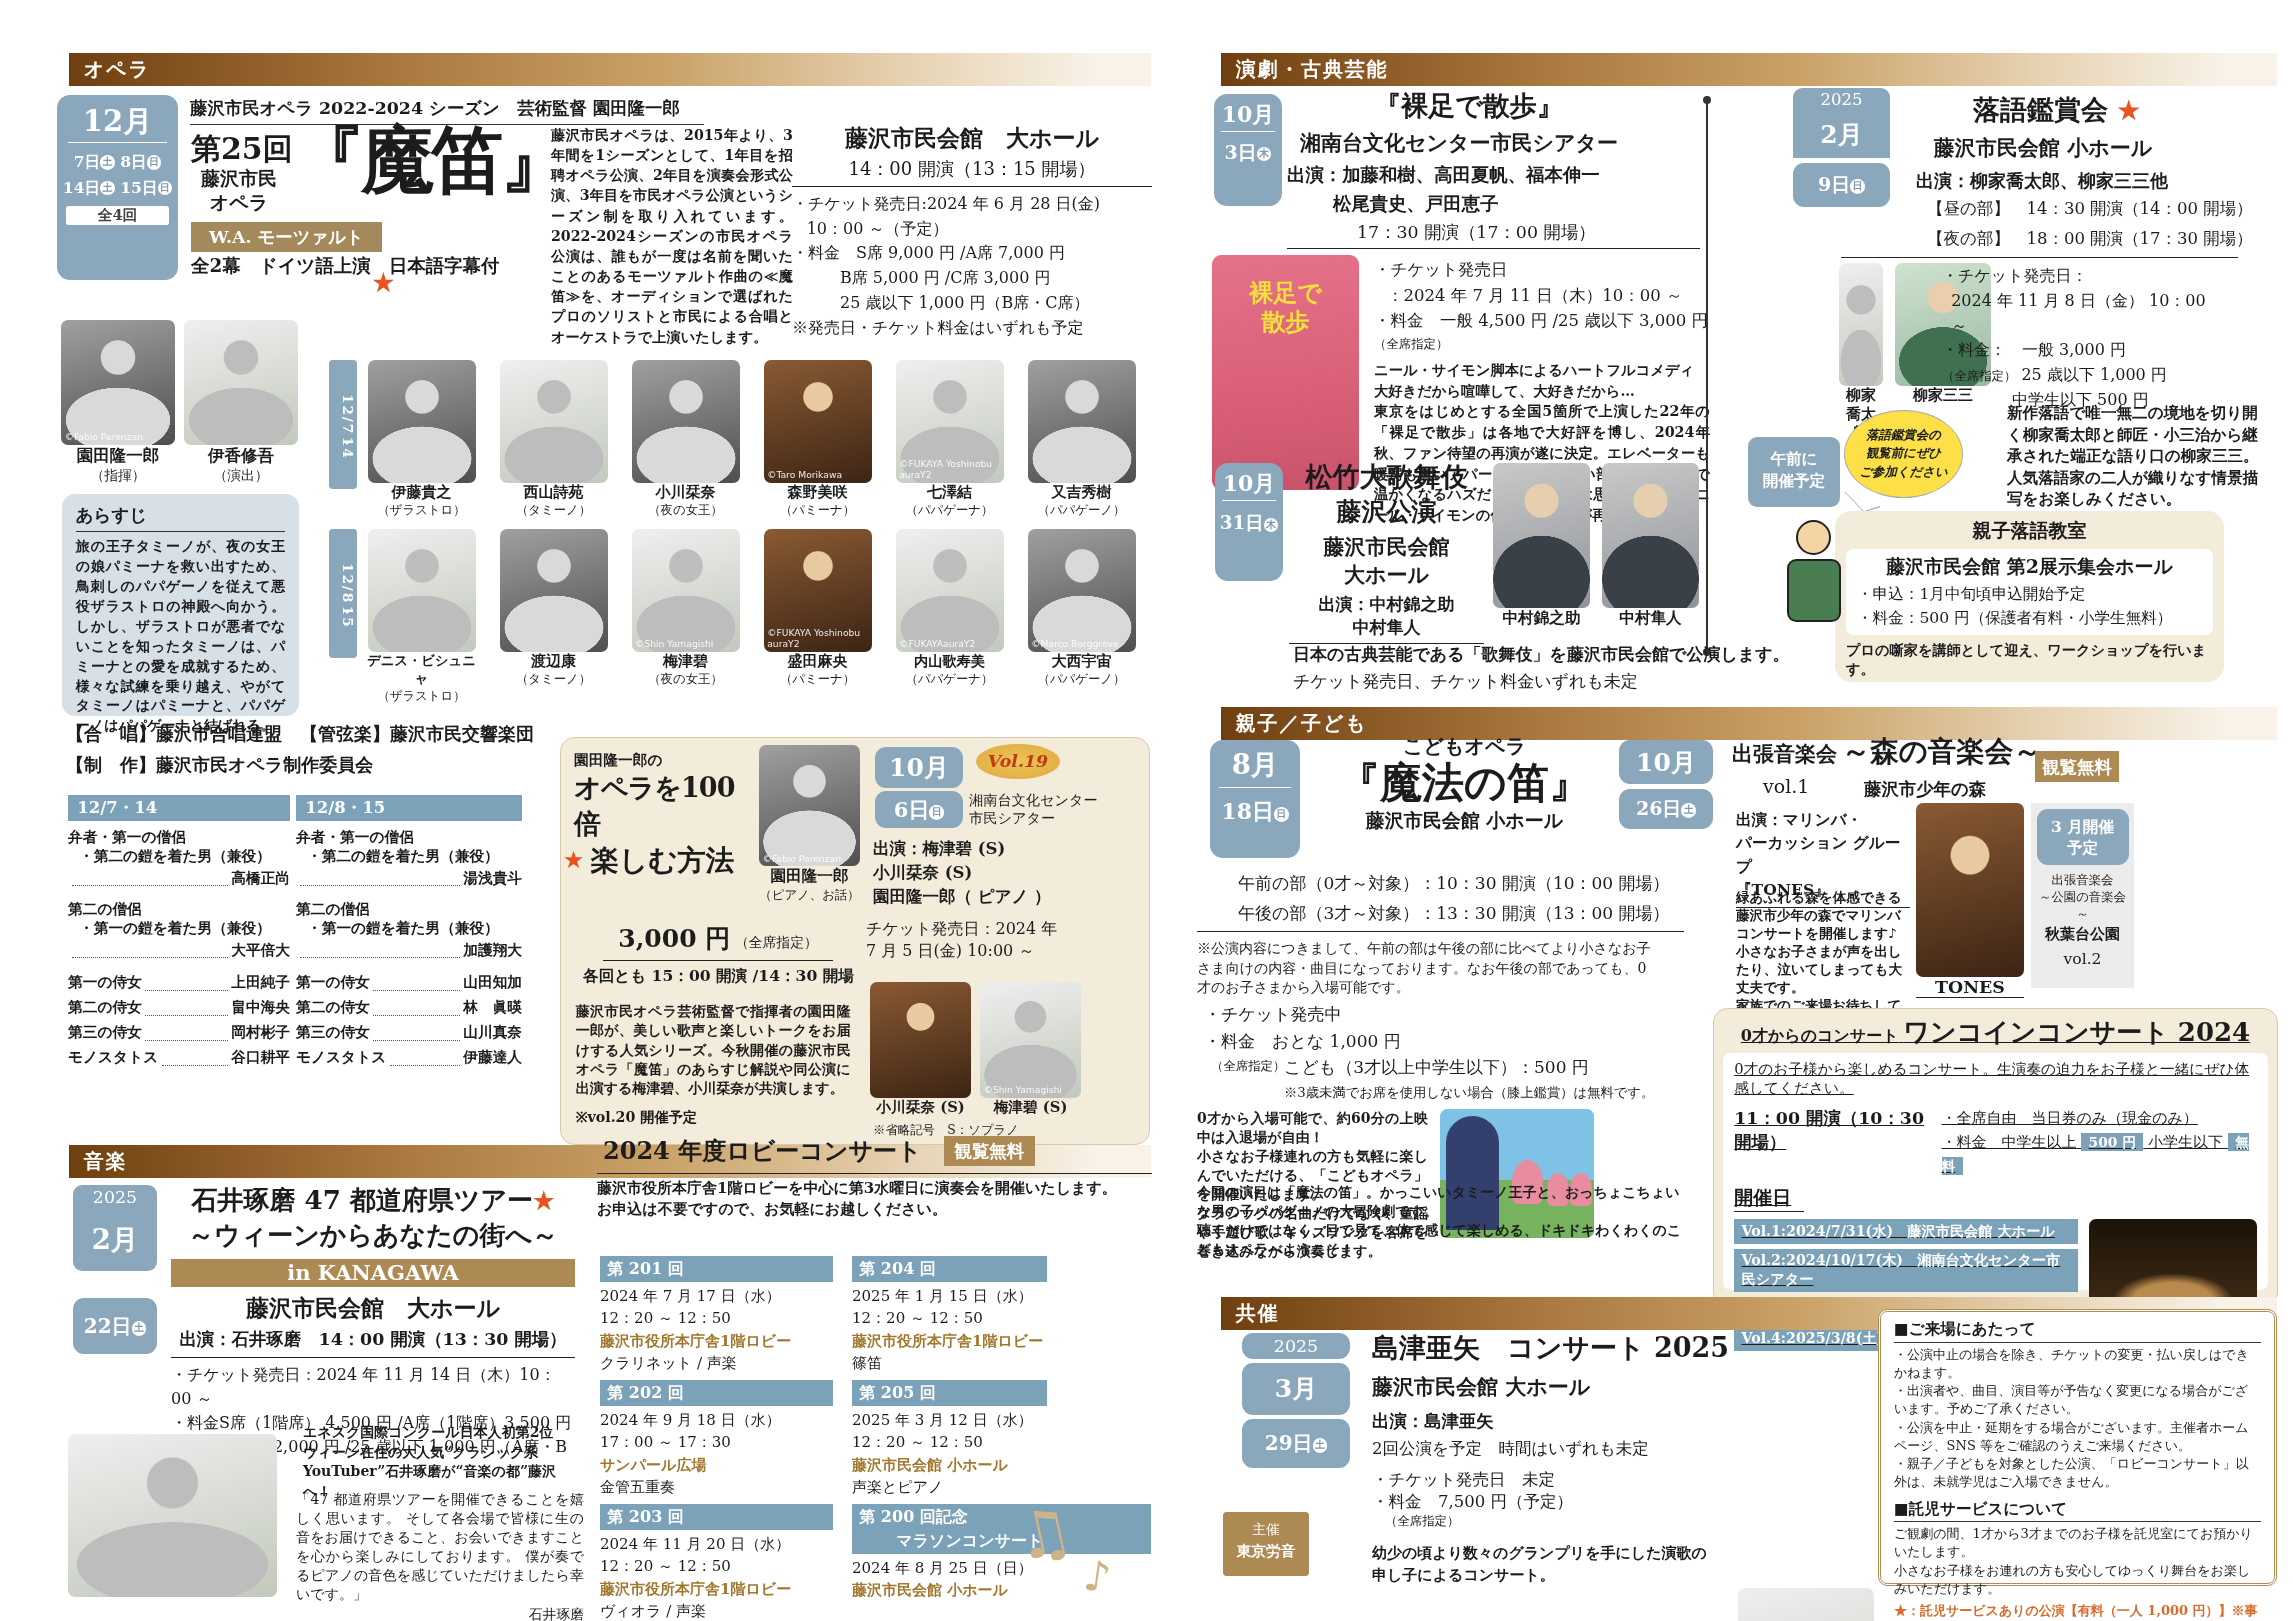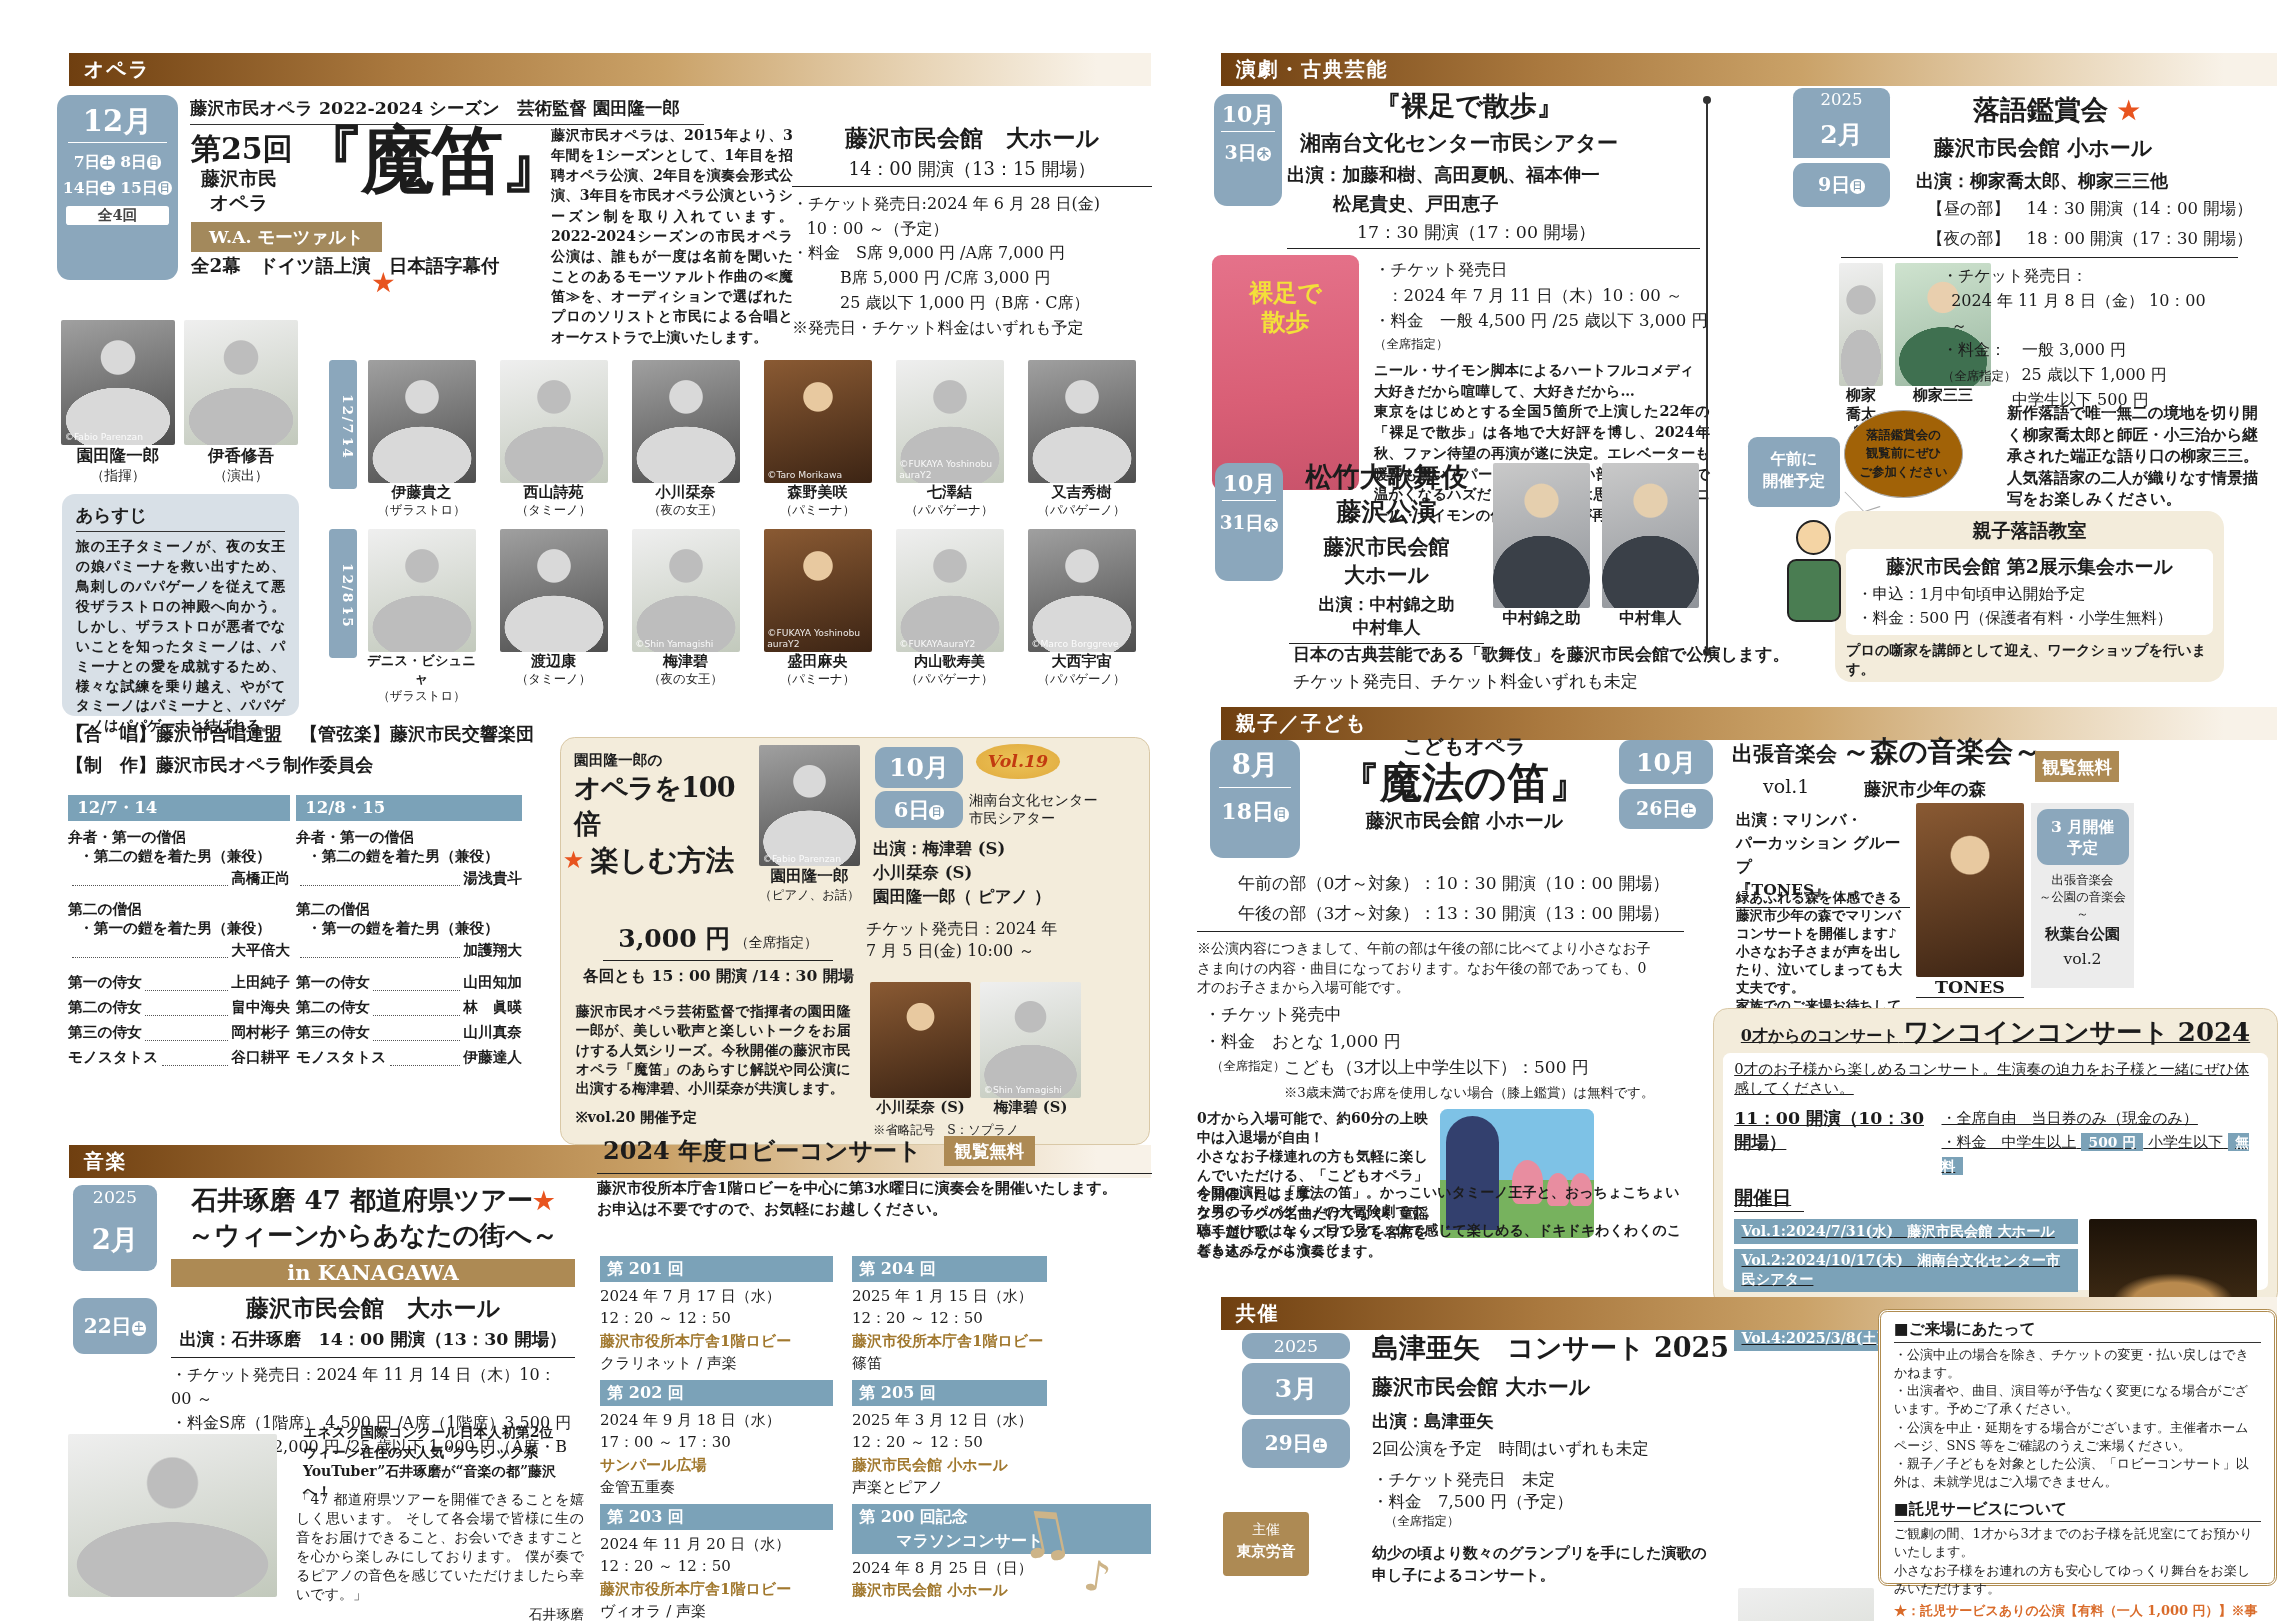--- a/index.html
+++ b/index.html
@@ -10,21 +10,21 @@
   .badgecell{background:#8ba7bc;color:#fff;border-radius:11px;text-align:center;}
   .dow{display:inline-block;width:18.4px;height:18.4px;line-height:18.4px;border-radius:50%;background:#fff;color:#7d9ab0;font-size:12px;font-weight:bold;vertical-align:1.8px;}
   .dow.sm{width:14.7px;height:14.7px;line-height:14.7px;font-size:10px;}
   .bronze{background:#ad8a54;color:#fff;text-align:center;}
   .gold{color:#a1782e;font-weight:bold;}
   .bluebar{background:#7ba2b8;color:#fff;font-weight:bold;}
   .b{font-weight:bold;}
   .c{text-align:center;}
   .pre{white-space:pre-line;}
   .hrline{border-top:1.8px solid #222;}
-  .ph{border-radius:2px;position:relative;overflow:hidden;background:
+  .ph{border-radius:7px;position:relative;overflow:hidden;background:
       radial-gradient(circle at 50% 30%,#d9d9d9 0 16%,rgba(0,0,0,0) 17%),
       radial-gradient(ellipse 46% 26% at 50% 80%,#d9d9d9 0 99%,rgba(0,0,0,0) 100%),
       linear-gradient(165deg,#a0a0a0,#4e4e4e);}
   .ph.light{background:
       radial-gradient(circle at 50% 30%,#bdbdbd 0 16%,rgba(0,0,0,0) 17%),
       radial-gradient(ellipse 46% 26% at 50% 80%,#bdbdbd 0 99%,rgba(0,0,0,0) 100%),
       linear-gradient(165deg,#efefef,#c2c9bc);}
   .ph.warm{background:
       radial-gradient(circle at 50% 30%,#e8c9a0 0 14%,rgba(0,0,0,0) 15%),
       linear-gradient(165deg,#8a5a33,#3c2414);}
@@ -38,21 +38,21 @@
       radial-gradient(ellipse 50% 30% at 50% 80%,#3a4048 0 99%,rgba(0,0,0,0) 100%),
       linear-gradient(165deg,#c9c9c9,#8f9399);}
   .credit{position:absolute;left:3.7px;bottom:2.8px;font-size:9.2px;color:#fff;opacity:.9;font-family:"DejaVu Sans",sans-serif;}
   .pname{text-align:center;font-weight:bold;}
   .vtab{background:#8ba7bc;color:#fff;font-weight:bold;writing-mode:vertical-rl;text-orientation:mixed;text-align:center;border-radius:3.7px;font-size:13.8px;letter-spacing:1.8px;padding-top:5.5px;}
   .clrow{display:flex;align-items:flex-end;font-size:14.7px;font-weight:bold;line-height:1.7;}
   .dots{flex:1;border-bottom:1.8px dotted #555;margin:0 3.7px 4.6px 3.7px;}
   .star{color:#e8541f;}
   .smallnote{font-size:12.4px;}
   .cream{background:#f3ecdb;border:1.8px solid #d9c8a6;text-decoration:underline;}
-  .bubble{border:1.8px solid #aaa;border-radius:50%;background:#a16207;text-align:center;font-weight:bold;}
+  .bubble{border:1.8px solid #aaa;border-radius:50%;background:#fde047;text-align:center;font-weight:bold;font-style:italic;}
   .bubble:after{content:"";position:absolute;left:7.3px;bottom:-13px;width:20px;height:20px;background:#fff;border-left:1.8px solid #aaa;border-bottom:1.8px solid #aaa;transform:skewX(35deg) rotate(-15deg);}
   .musnote{color:#cdb488;font-family:"DejaVu Sans",sans-serif;}
   .entry .no{font-size:16px;padding:0.9px 7.3px;margin-bottom:2.8px;}
   .entry div{font-size:15px;line-height:1.5;}
   .kaburow{line-height:1.35;}
 </style>
 </head>
 <body>
 
 <div class="abs bar" style="left:69px;top:53px;width:1082px;">オペラ</div>

